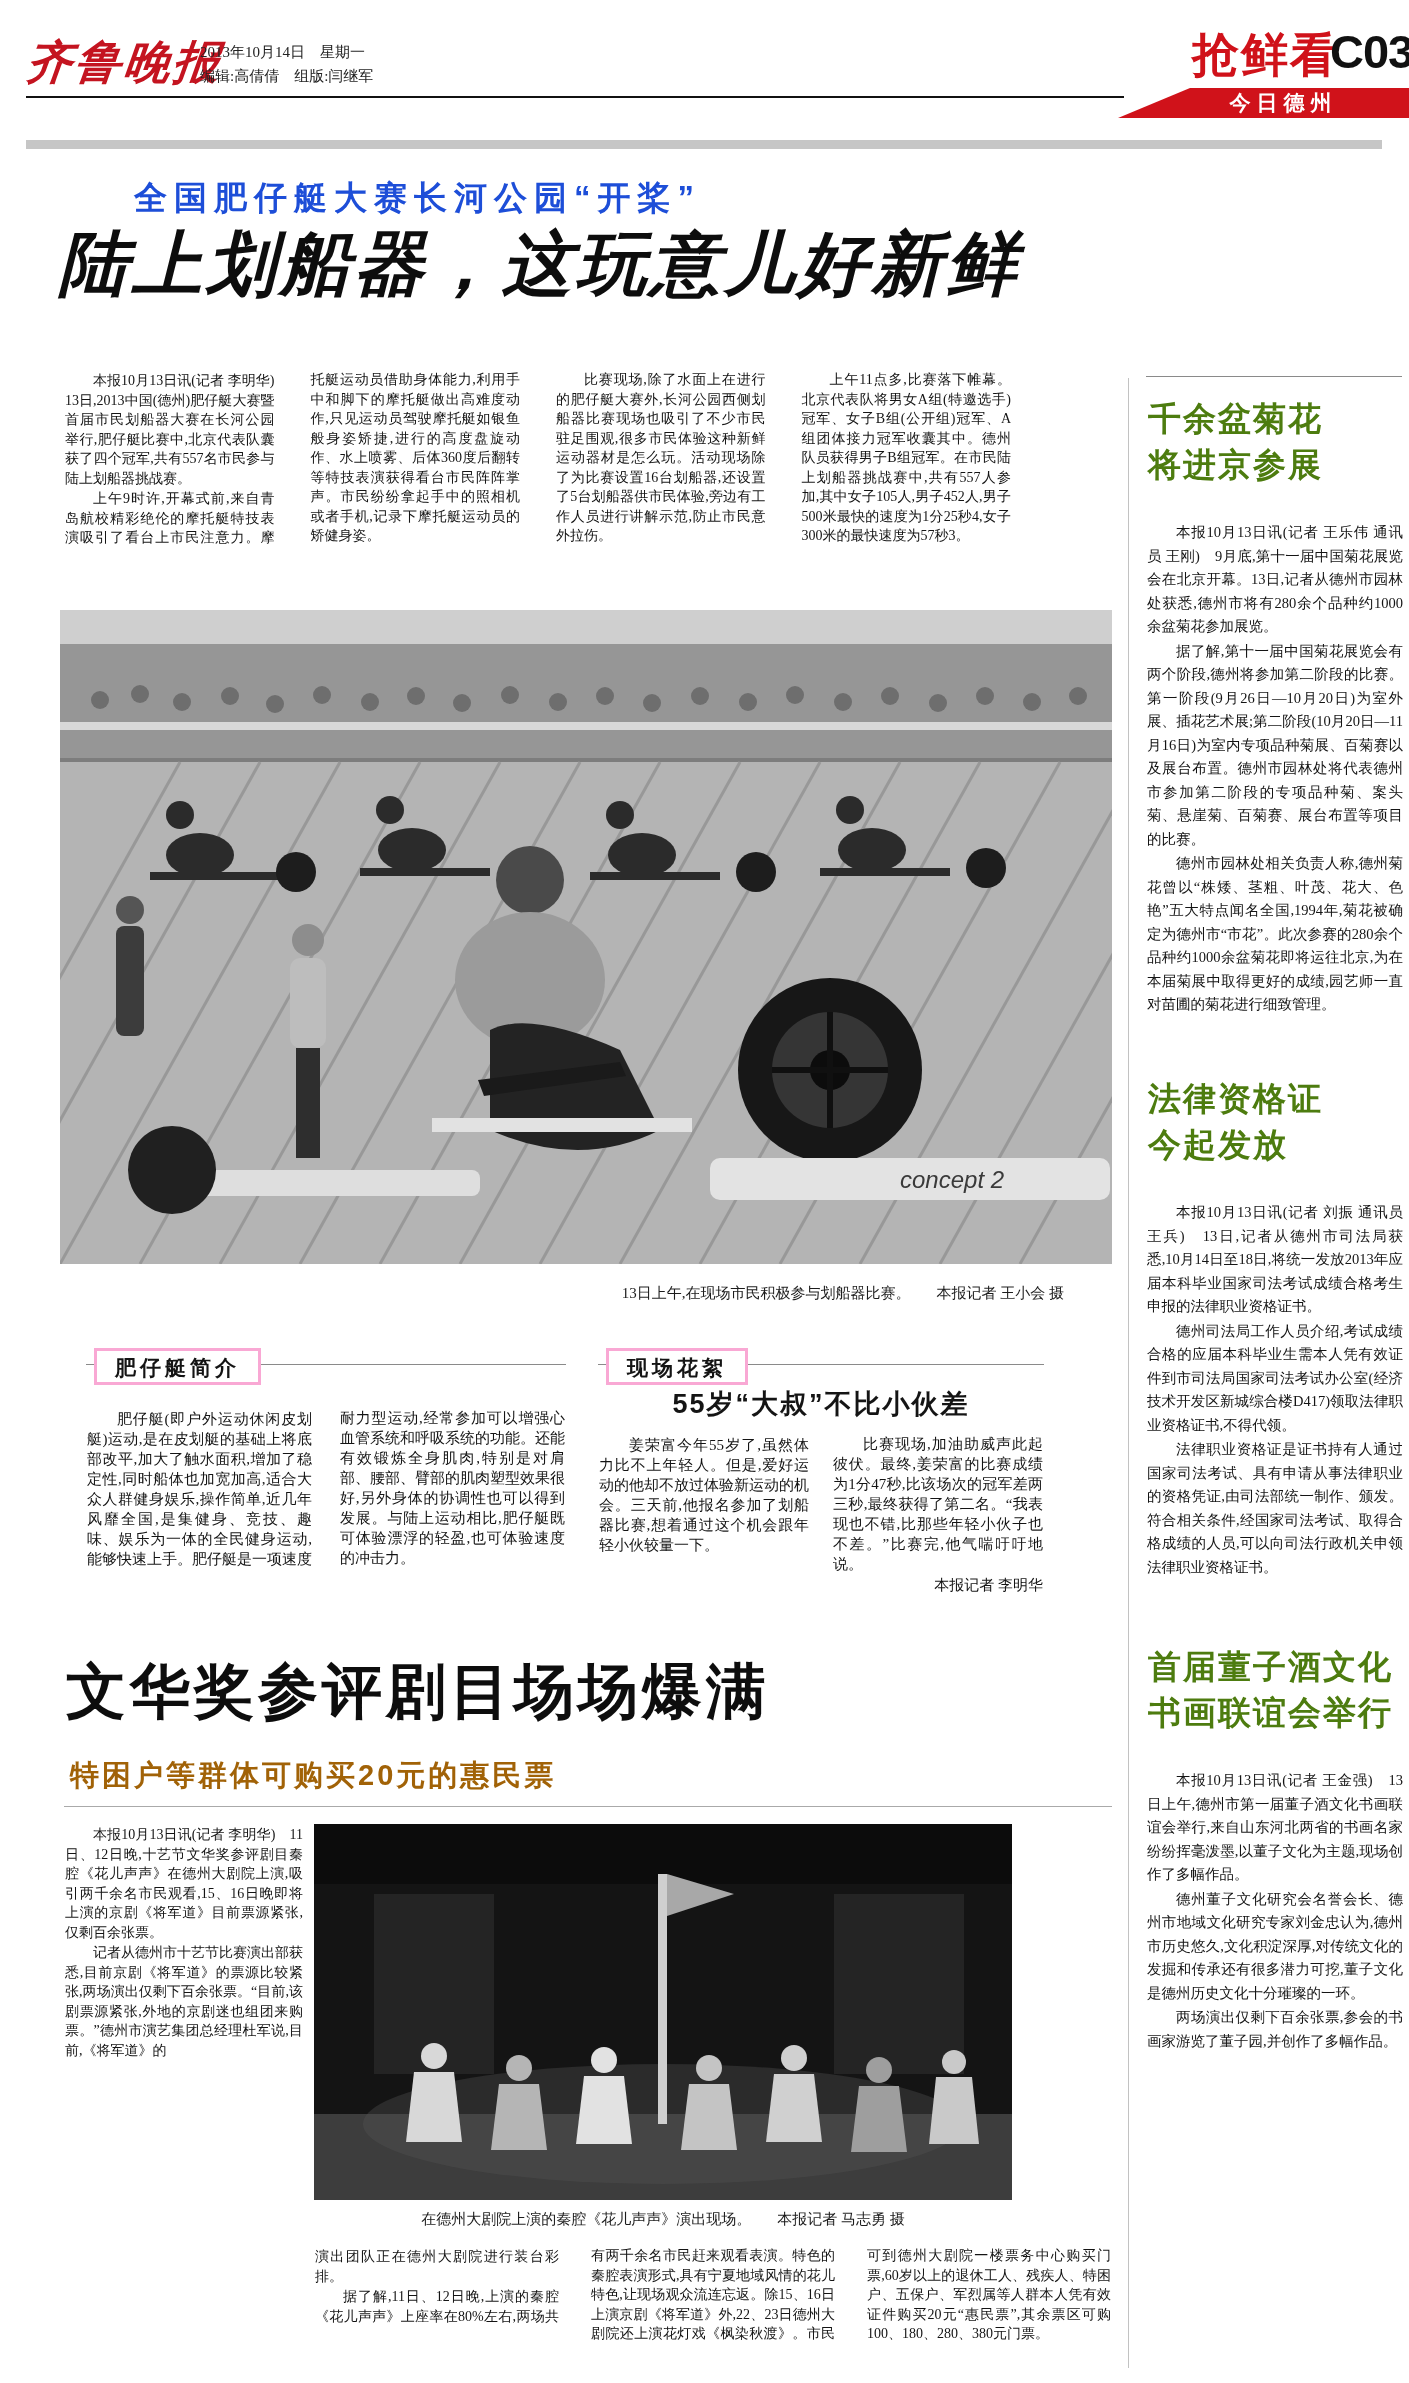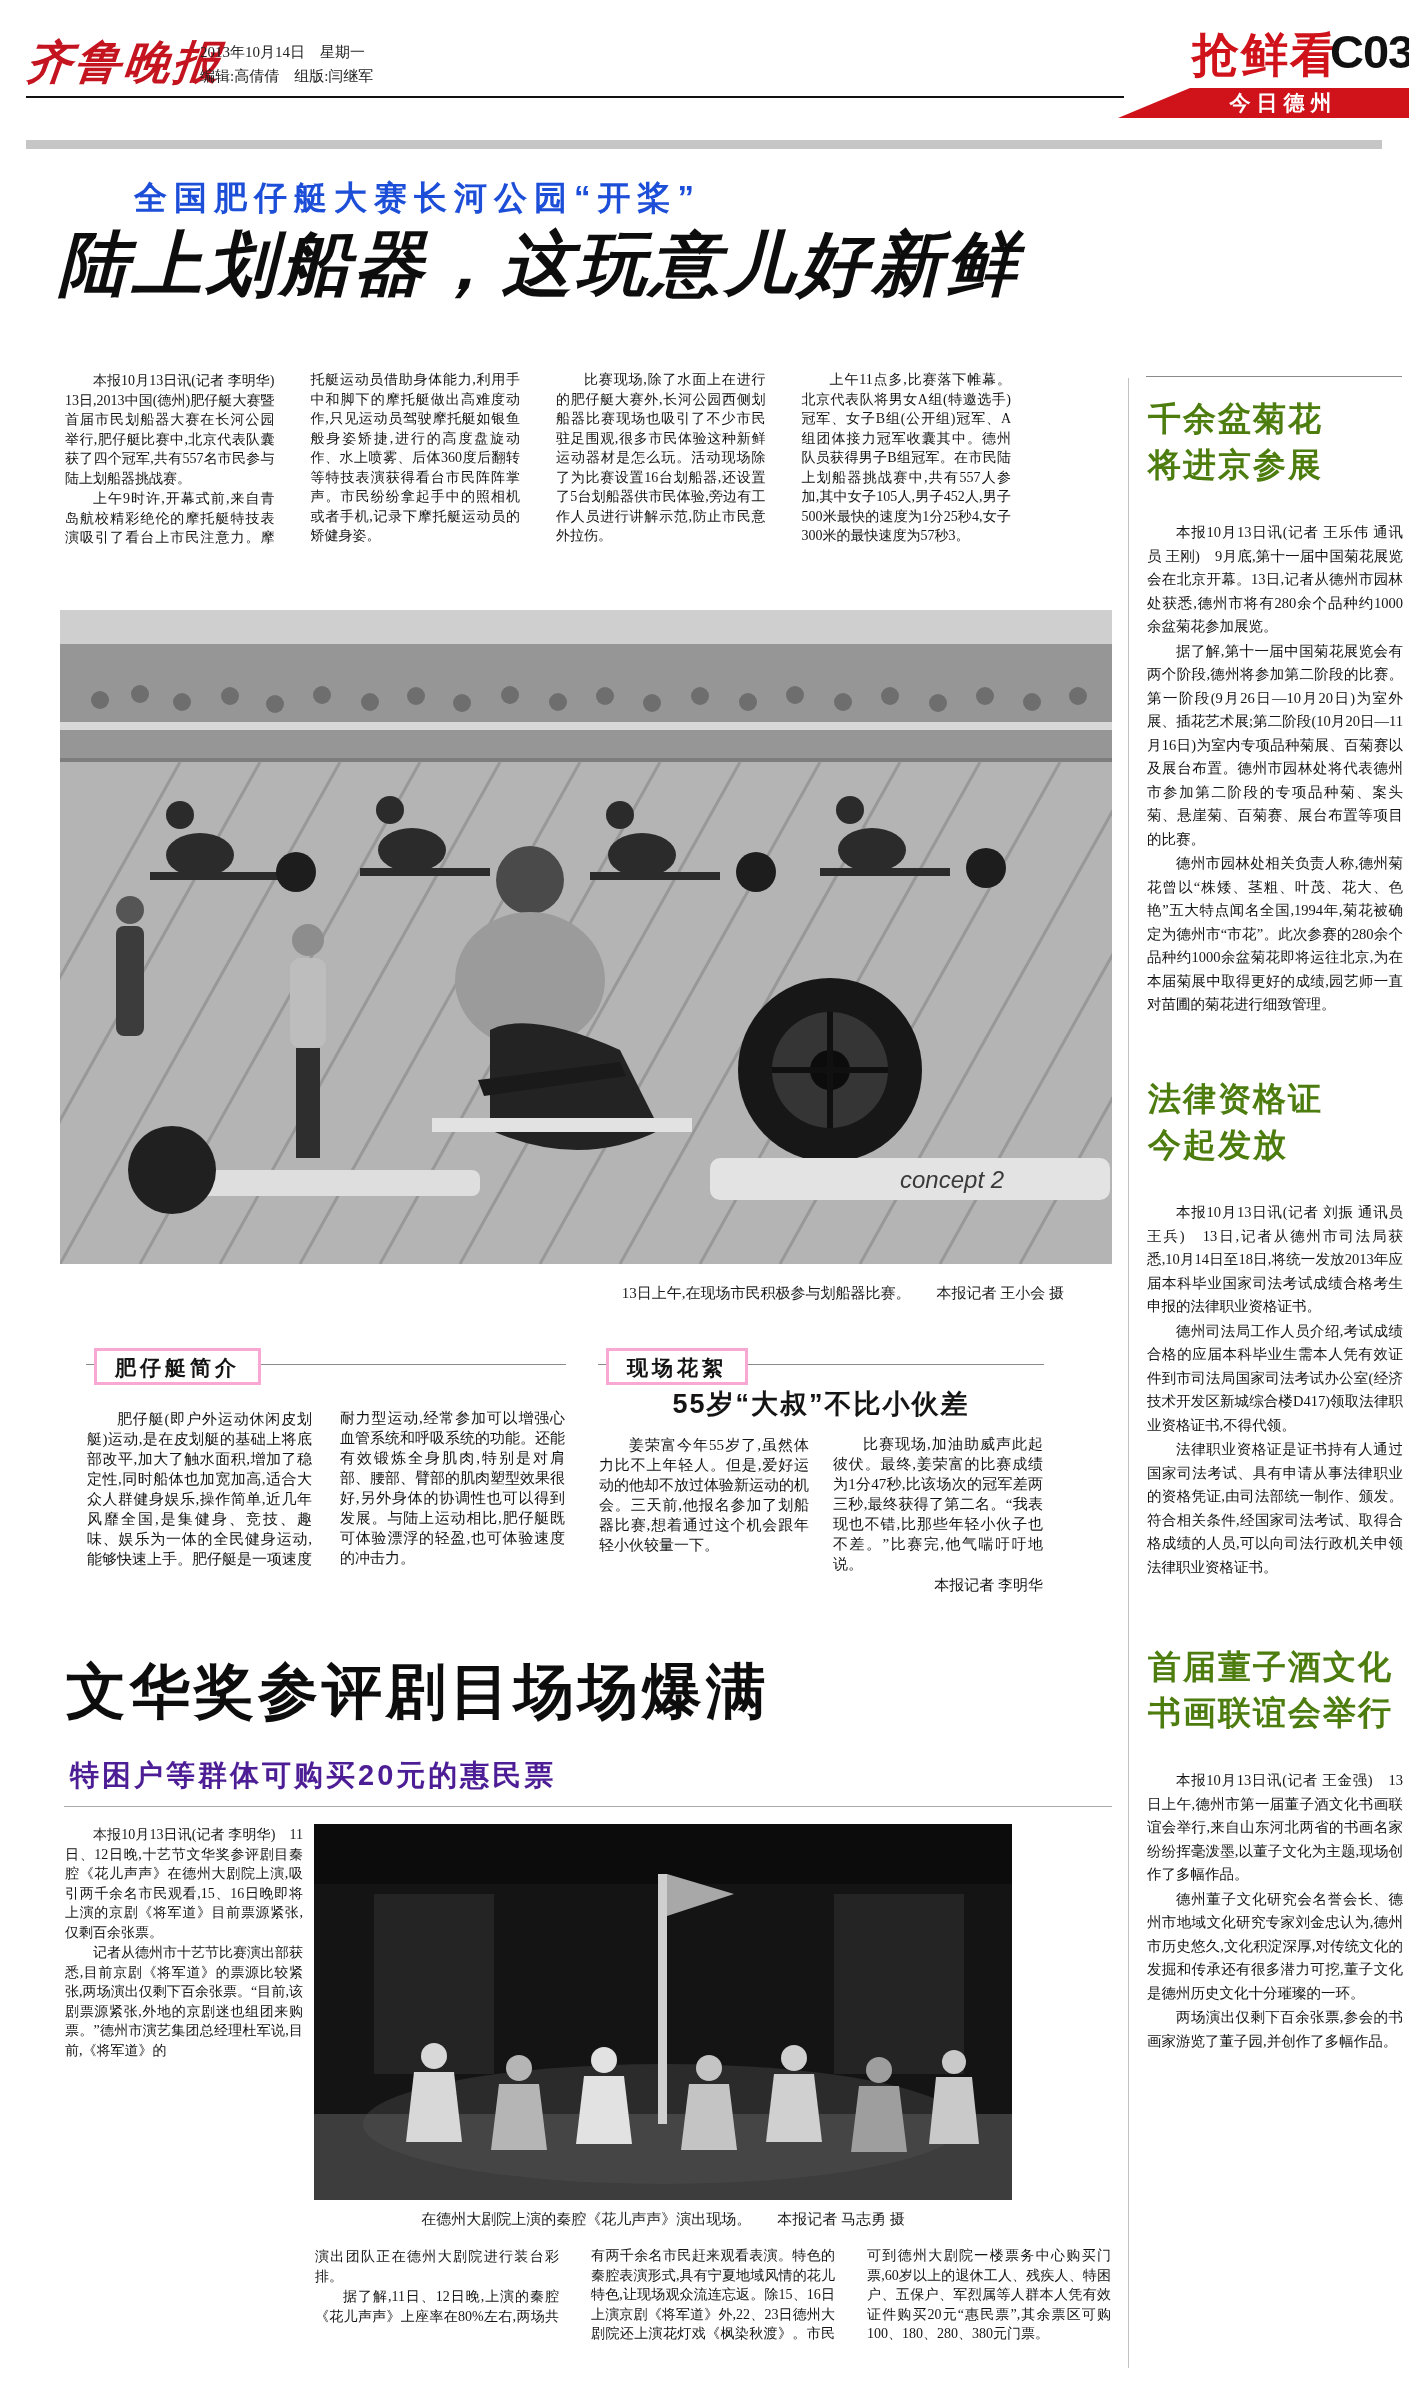--- a/index.html
+++ b/index.html
@@ -43,21 +43,21 @@
   .box-label{position:relative;display:inline-block;margin-left:8px;padding:3px 18px 0;
              border:3px solid #f9a8d4;background:#fff;font-size:21px;font-weight:bold;letter-spacing:4px;}
   .box-text{margin-top:26px;column-count:2;column-gap:26px;font-size:15px;line-height:20px;
             text-align:justify;}
   .box2-headline{margin-top:4px;text-align:center;font-size:27px;font-weight:900;letter-spacing:2px;}
   .box2-text{margin-top:12px;column-count:2;column-gap:22px;font-size:15px;line-height:20px;text-align:justify;}
   .box-byline{text-align:right;margin-top:4px;text-indent:0;}
 
   
   .headline2{left:66px;top:1652px;font-size:60px;font-weight:900;letter-spacing:4px;color:#0d0d0d;}
-  .subhead2{left:70px;top:1756px;font-size:29px;font-weight:bold;letter-spacing:3px;color:#4c1d95;}
+  .subhead2{left:70px;top:1756px;font-size:29px;font-weight:bold;letter-spacing:3px;color:#a16207;}
   .rule2{left:64px;top:1806px;width:1048px;height:1px;background:#aaa;}
   .art2-left{left:64px;top:1824px;width:240px;height:556px;font-size:14px;line-height:19.5px;
              text-align:justify;overflow:hidden;}
   .photo2{left:314px;top:1824px;width:698px;height:376px;background:#161616;}
   .caption2{left:314px;top:2210px;width:698px;text-align:center;}
   .art2-bottom{left:314px;top:2246px;width:798px;height:136px;column-count:3;column-gap:30px;
                font-size:14px;line-height:19.5px;text-align:justify;overflow:hidden;}
 
   
   .v-divider{left:1128px;top:378px;width:1px;height:1990px;background:#c2c2c2;}

